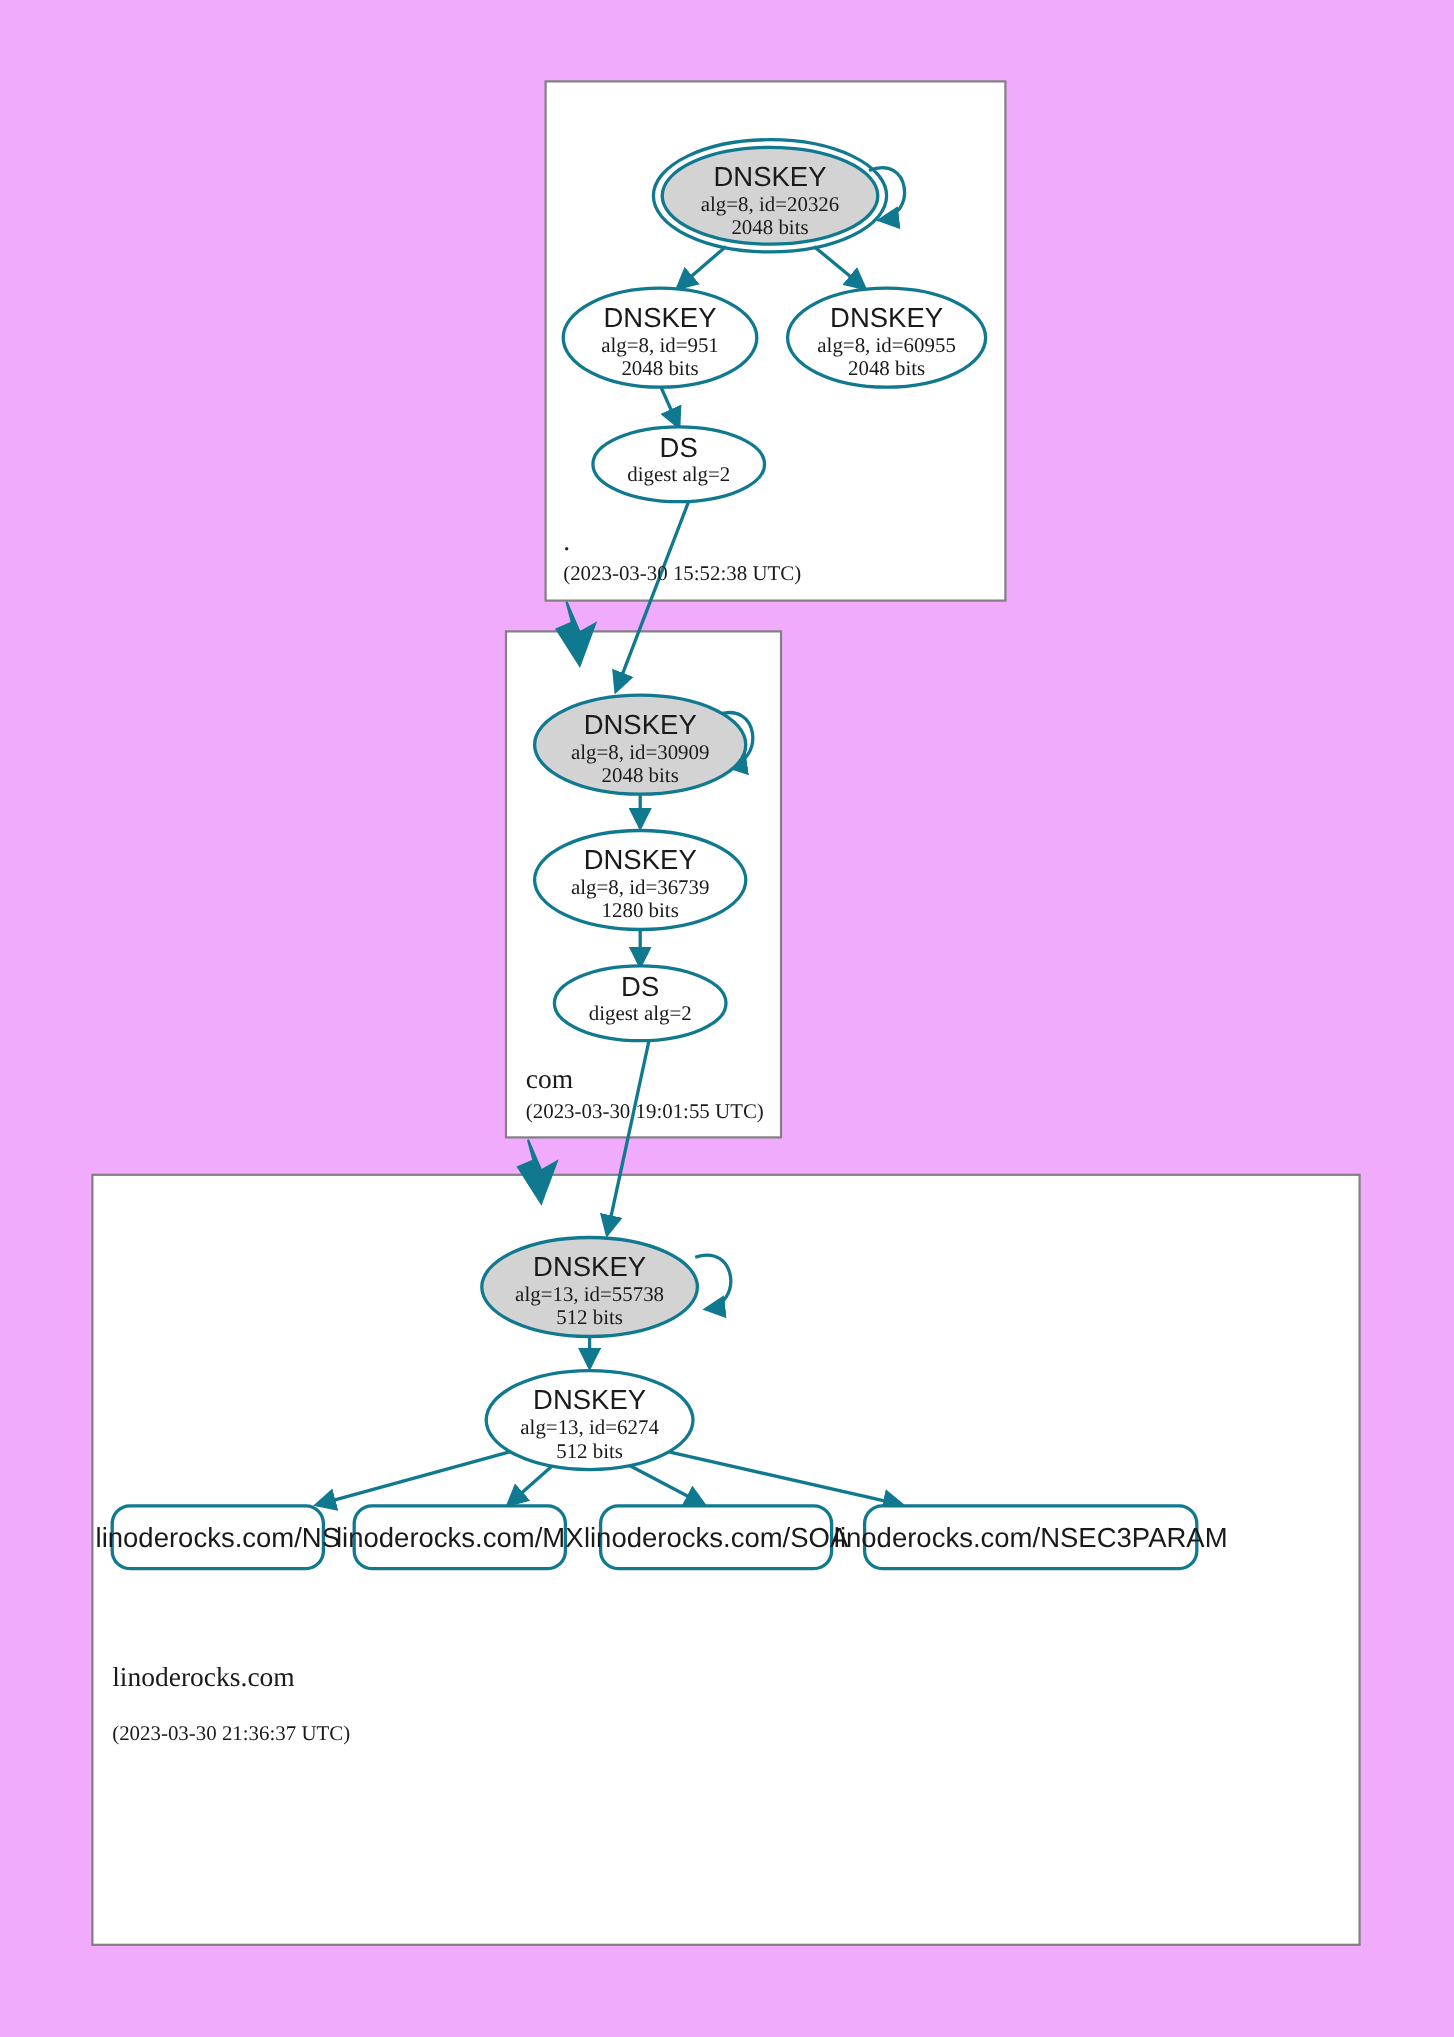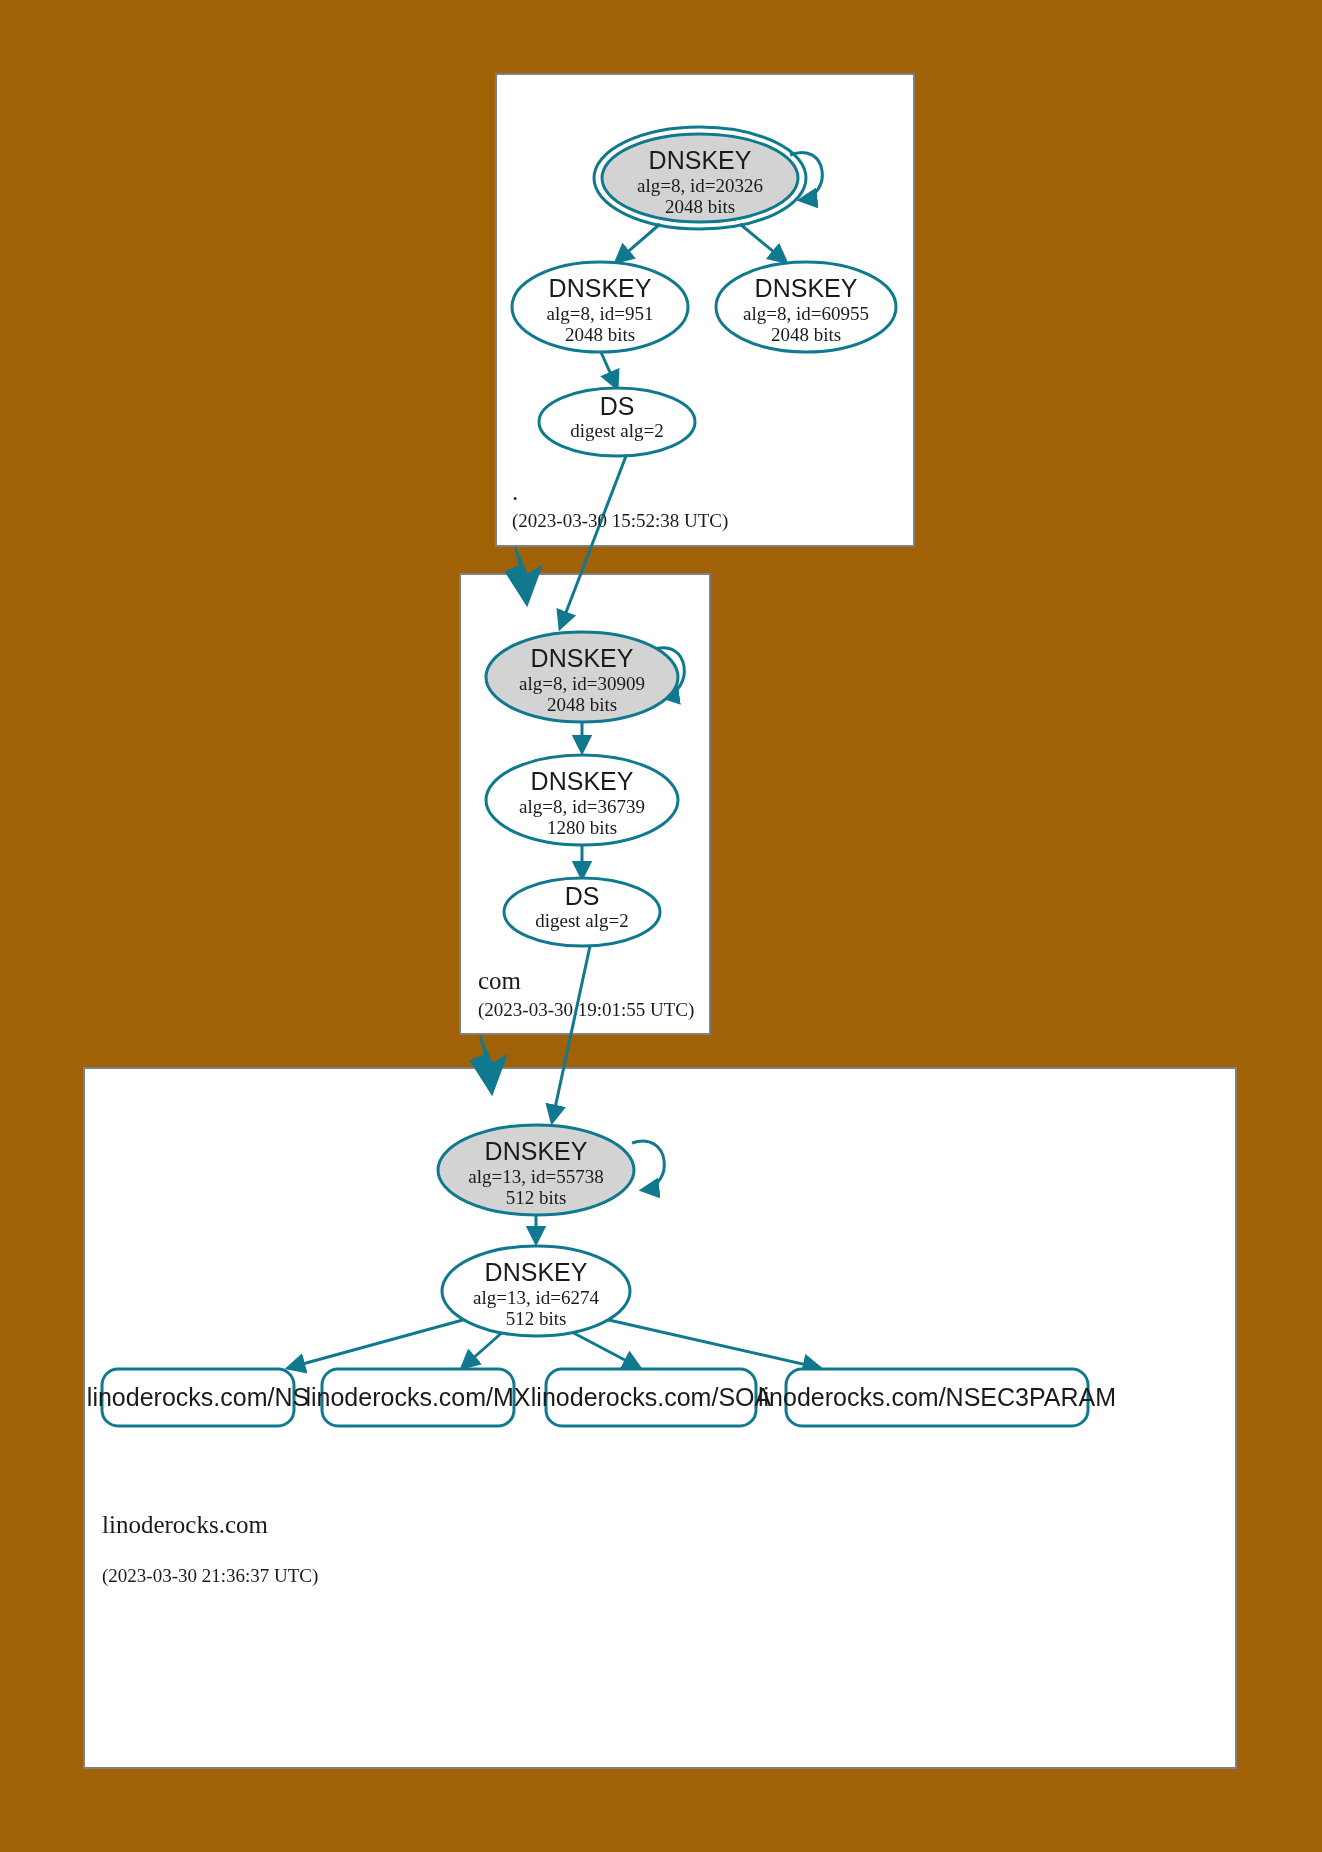--- a/index.html
+++ b/index.html
@@ -1,17 +1,17 @@
 <!DOCTYPE html>
 <html><head>
 <meta charset="utf-8">
 <style>
   html,body{margin:0;padding:0;background:#ffffff;}
   body{font-family:"Liberation Serif",serif;}
-  #stage{position:relative;width:1322px;height:1852px;background:#a16207;overflow:hidden;}
+  #stage{position:relative;width:1322px;height:1852px;background:#f0abfc;overflow:hidden;}
   svg.layer{position:absolute;left:0;top:0;width:1322px;height:1852px;}
   .cluster-box{fill:#ffffff;stroke:#808080;stroke-width:2;}
   .edge{fill:none;stroke:#10798f;stroke-width:3;}
   .thick-edge{fill:#10798f;stroke:#10798f;stroke-width:2;}
   .node-ell{stroke:#10798f;stroke-width:3;}
   .node-ell.fill-gray{fill:#d3d3d3;}
   .node-ell.fill-white{fill:#ffffff;}
   .outer-ell{fill:none;stroke:#10798f;stroke-width:3;}
   .rrset-box{fill:#ffffff;stroke:#10798f;stroke-width:3;}
   text{font-family:"Liberation Serif",serif;fill:#1a1a1a;}

